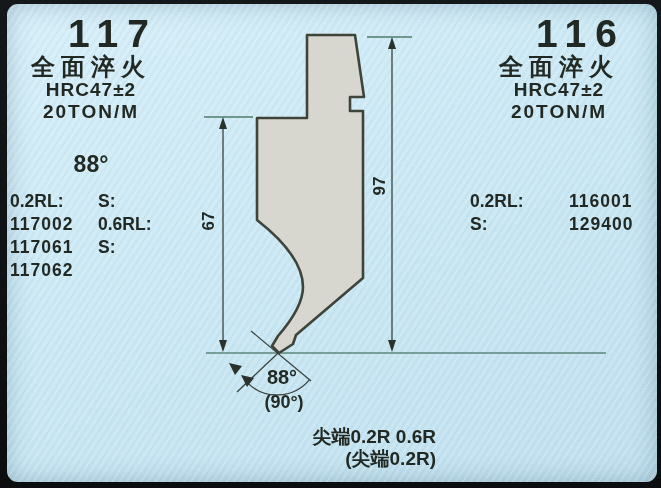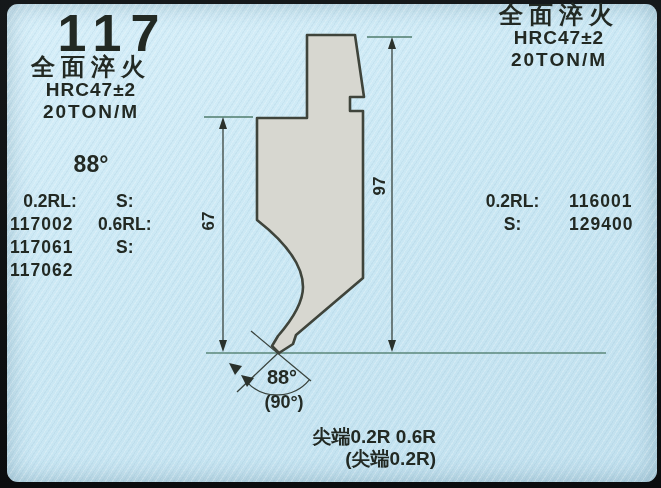--- a/index.html
+++ b/index.html
@@ -18,30 +18,30 @@
     background:repeating-linear-gradient(123deg,
       rgba(255,255,255,.20) 0 1px,transparent 1px 3px,
       rgba(90,140,170,.08) 3px 4px,transparent 4px 6px);
   }
   .layer{position:absolute;inset:0;}
   svg.drawing{position:absolute;left:0;top:0;}
 
   .pblock{position:absolute;color:#222923;text-align:center;}
   .pblock.left{left:8px;top:0;width:166px;}
   .pblock.right{left:470px;top:0;width:178px;}
-  .model{margin-top:15px;font-size:52px;font-weight:700;letter-spacing:9px;line-height:37px;padding-left:44px;}
+  .model{margin-top:15px;font-size:39px;font-weight:700;letter-spacing:9px;line-height:37px;padding-left:44px;}
   .treatment{font-size:24px;font-weight:700;letter-spacing:6px;line-height:24px;margin-top:3px;white-space:nowrap;}
   .hardness{font-size:19px;font-weight:700;letter-spacing:1px;line-height:22px;}
   .tonnage{font-size:19px;font-weight:700;letter-spacing:2px;line-height:21px;}
   .angle{position:absolute;left:0;width:100%;top:151px;font-size:23px;font-weight:700;}
   .parts{position:absolute;top:190px;display:grid;row-gap:0;
          font-size:17.5px;font-weight:700;line-height:23px;text-align:left;}
   .pblock.left  .parts{left:2px;grid-template-columns:80px auto;column-gap:8px;}
   .pblock.right .parts{left:0;grid-template-columns:85px auto;column-gap:14px;}
-  .plabel{text-align:center;}
+  .plabel{text-align:left;}
   .pvalue{letter-spacing:1px;}
 
   .notes{position:absolute;left:170px;top:426px;width:266px;text-align:right;
          color:#222923;font-weight:700;font-size:19px;line-height:22px;}
 
   .dline{stroke:#39433d;stroke-width:1.3;fill:none;}
   .tick{stroke:#4f7d6d;stroke-width:1.6;fill:none;}
   .base{stroke:#4f7d6d;stroke-width:1.7;fill:none;opacity:.9;}
   .arrow{fill:#2b322c;stroke:none;}
   .punch{fill:#d7d7d0;stroke:#3f443b;stroke-width:2.6;stroke-linejoin:round;}
@@ -100,20 +100,21 @@
         <span class="plabel">S:</span>
         <span class="pvalue">117002</span>
         <span class="plabel">0.6RL:</span>
         <span class="pvalue">117061</span>
         <span class="plabel">S:</span>
         <span class="pvalue">117062</span>
       </div>
     </div>
 
     <div class="pblock right">
+      <div class="model">116</div>
       <div class="treatment">全面淬火</div>
       <div class="hardness">HRC47±2</div>
       <div class="tonnage">20TON/M</div>
       <div class="parts">
         <span class="plabel">0.2RL:</span>
         <span class="pvalue">116001</span>
         <span class="plabel">S:</span>
         <span class="pvalue">129400</span>
       </div>
     </div>

